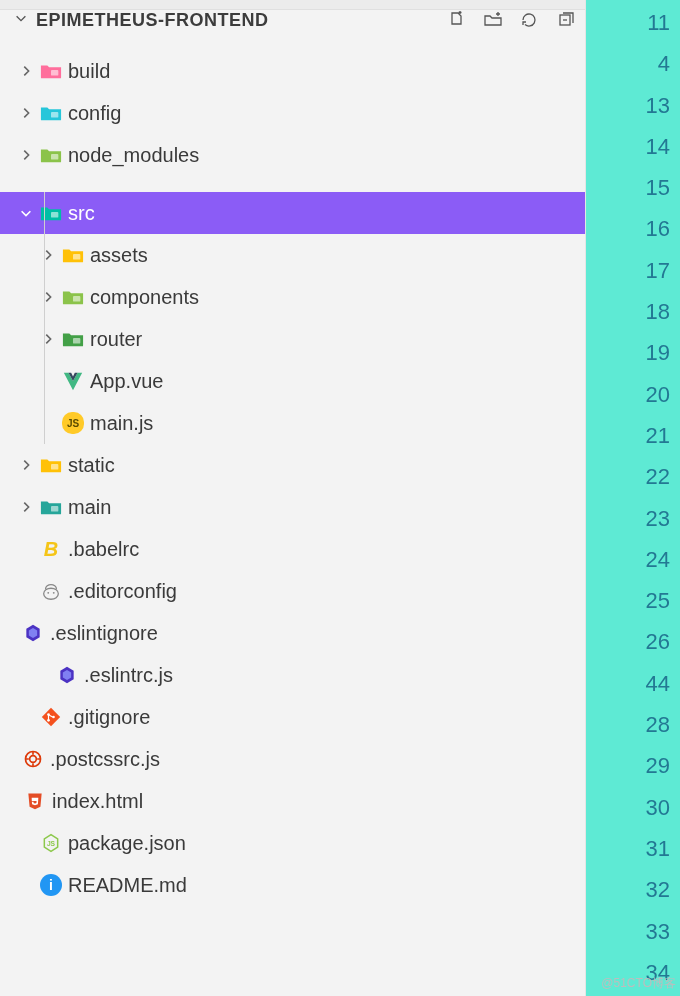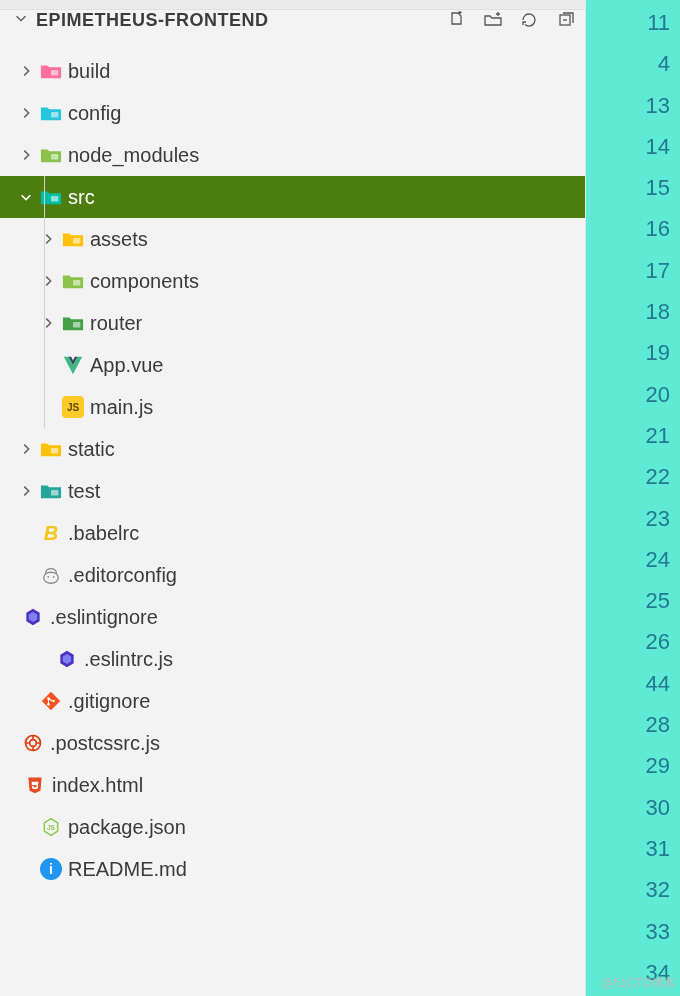--- a/index.html
+++ b/index.html
@@ -52,42 +52,43 @@
     display: flex;
     align-items: center;
     height: 42px;
     gap: 6px;
     padding-left: 0;
     cursor: pointer;
     color: #3a3a3a;
     font-size: 20px;
   }
   .row.selected {
-    background: #4d7c0f;
+    background: #8b5cf6;
     color: #fff;
+    margin-top: 16px;
   }
   .indent-guide {
     position:absolute;
     left: 44px;
     top: 0;
     bottom: 0;
     width:1px;
     background:#cfcfcf;
   }
   .src-block { position:relative; }
   .chev {
     width: 16px; height:16px;
     display:flex; align-items:center; justify-content:center;
     flex:none;
   }
   .chev svg { width:14px; height:14px; }
   .ficon {
     width: 22px; height:22px;
     flex:none;
-    border-radius:4px;
+    border-radius:10px;
     display:flex; align-items:center; justify-content:center;
     font-size:12px;
     font-weight:700;
   }
   .label { white-space:nowrap; }
   .gutter {
     flex:1;
     padding-top: 2px;
     text-align: right;
     padding-right: 10px;
@@ -285,21 +286,21 @@
           <svg viewBox="0 0 16 16">
             <path d="M6 3l5 5-5 5" fill="none" stroke="#666" stroke-width="1.8"></path>
           </svg>
         </span>
         <span class="ficon" style="background:none">
           <svg viewBox="0 0 24 20" width="22" height="20">
             <path d="M1 4h7l2 2h13v11a1 1 0 0 1-1 1H2a1 1 0 0 1-1-1z" fill="#26a69a"></path>
             <rect x="12" y="9" width="8" height="6" rx="1" fill="#fff" opacity="0.55"></rect>
           </svg>
         </span>
-        <span class="label">test</span>
+        <span class="label">main</span>
       </div>
       <div class="row" style="padding-left:18px">
         <span class="chev"></span>
         <span class="ficon" style="background:none">
           <span class="ficon fi-babel">B</span>
         </span>
         <span class="label">.babelrc</span>
       </div>
       <div class="row" style="padding-left:18px">
         <span class="chev"></span>

